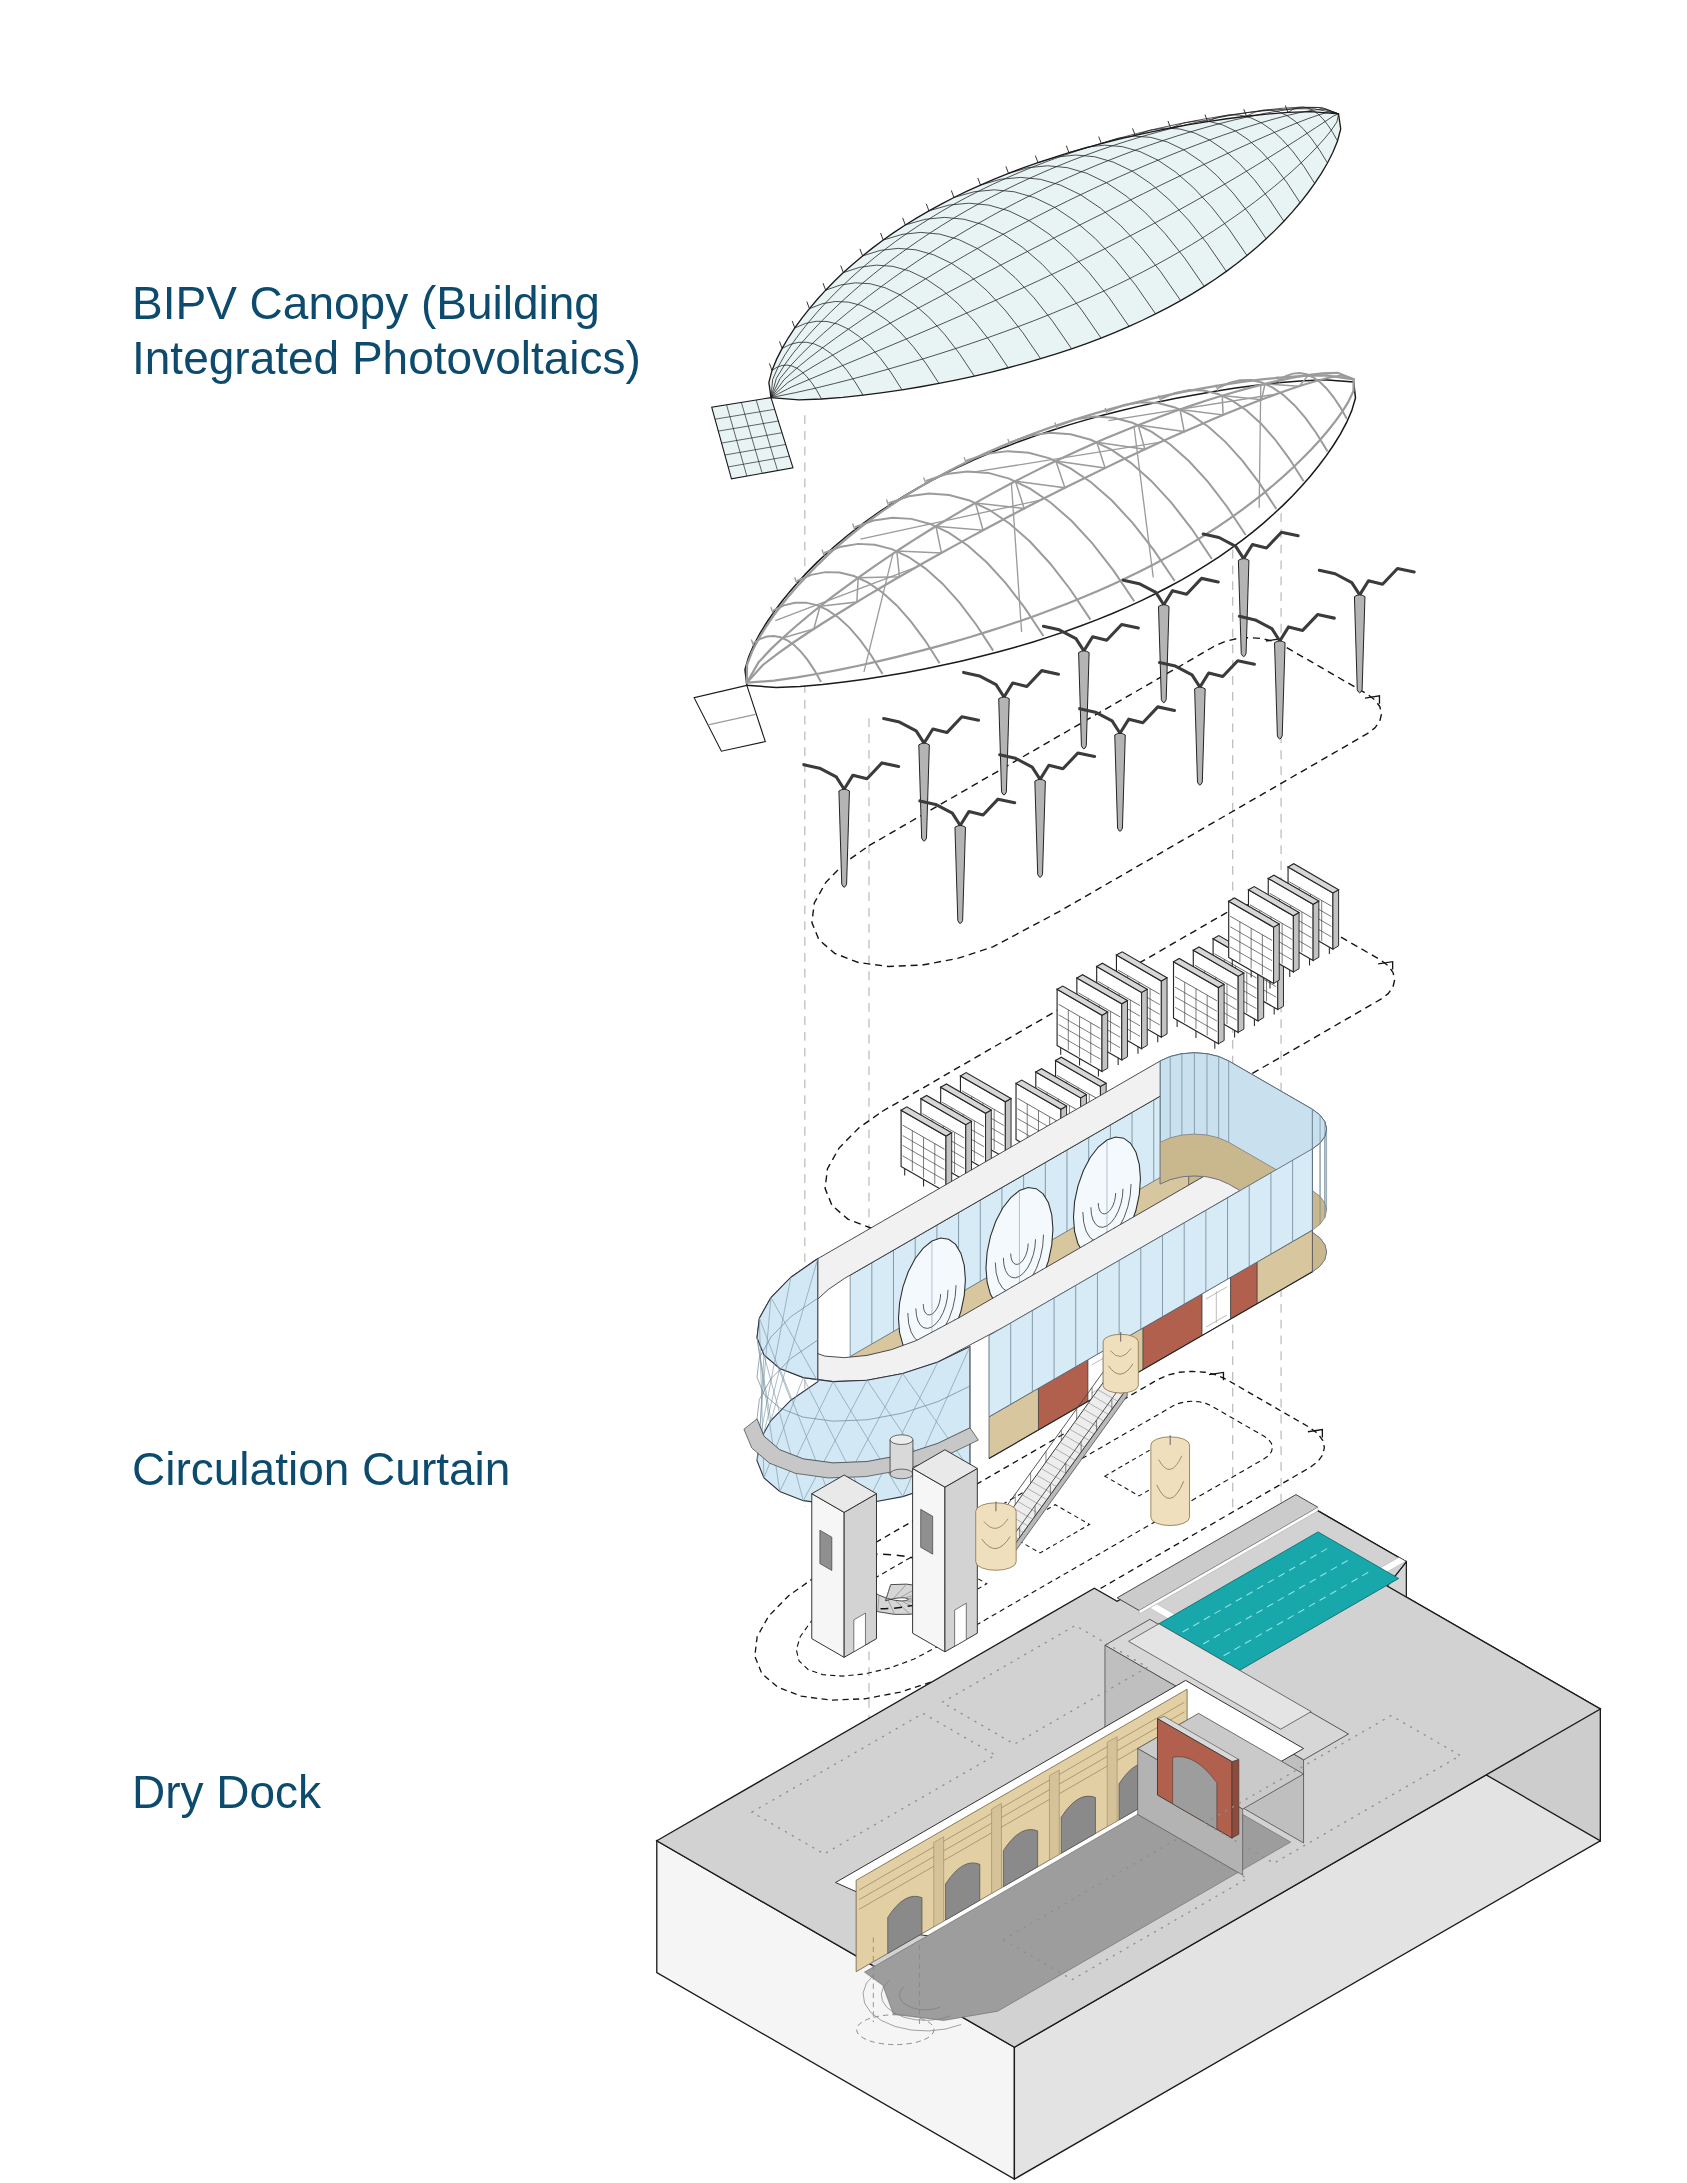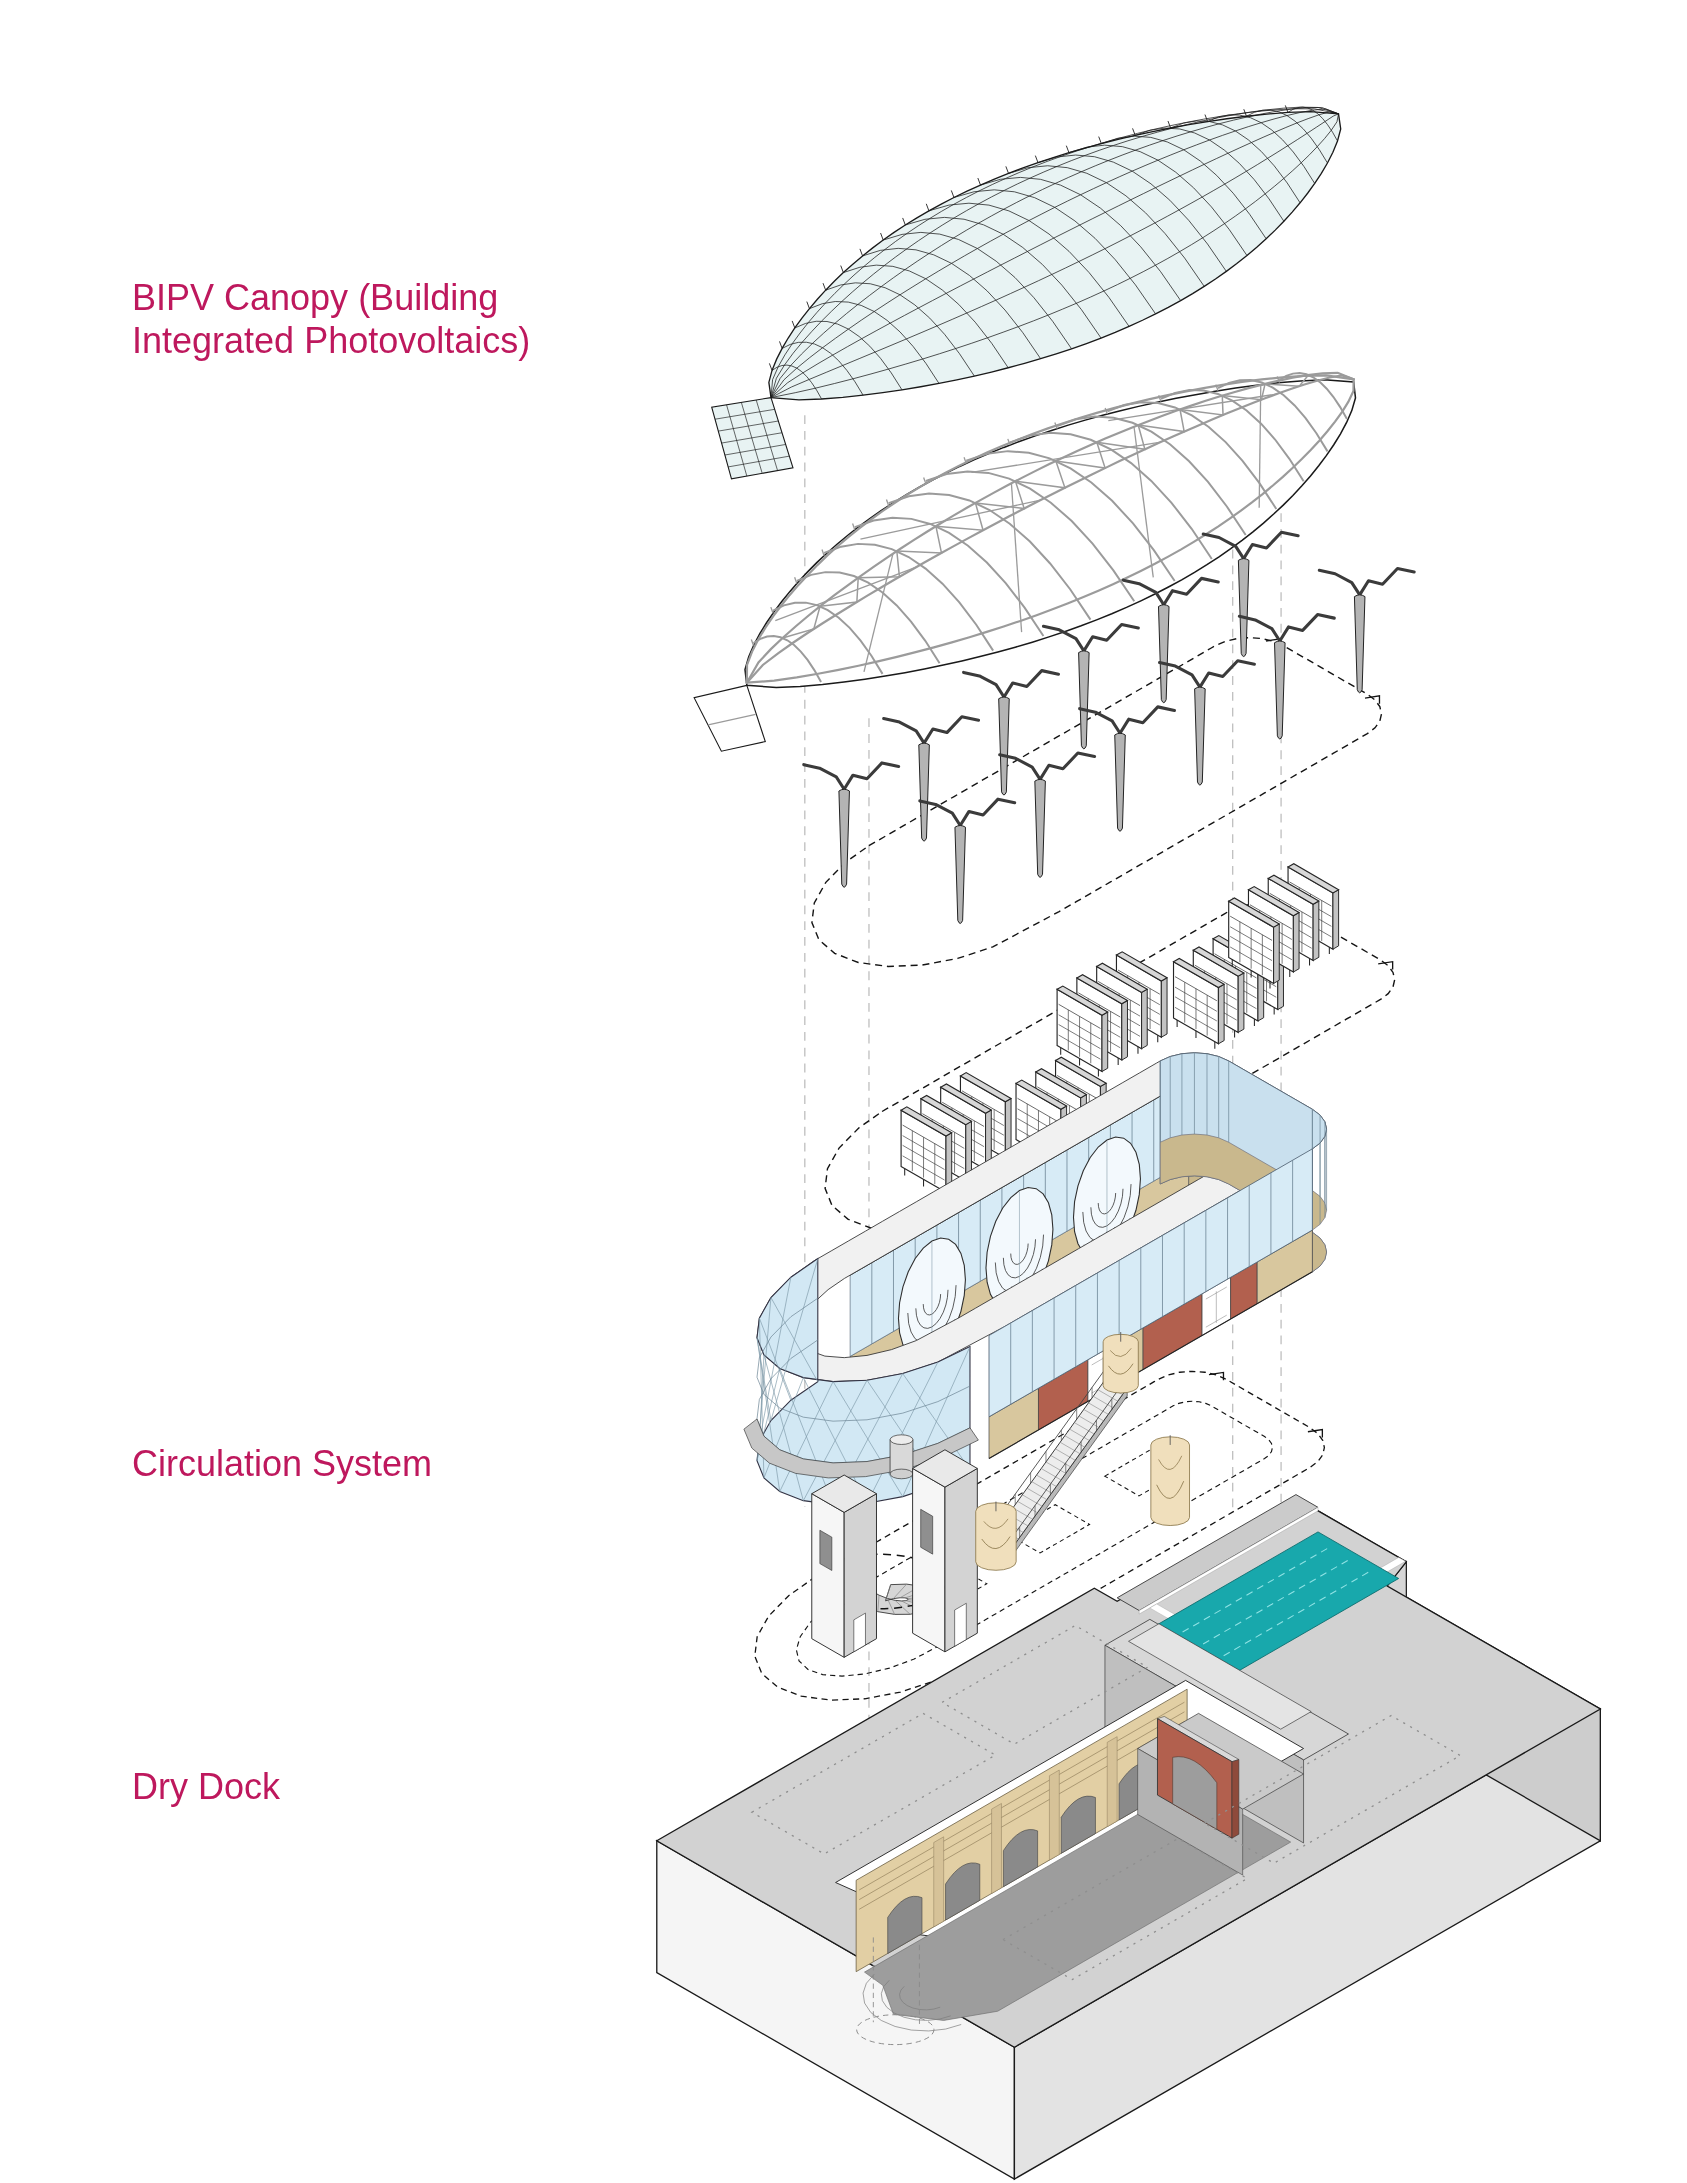--- a/index.html
+++ b/index.html
@@ -1,28 +1,28 @@
 <!DOCTYPE html>
 <html style="font-size:7px"><head>
 <meta charset="utf-8">
 <style>
   html,body{margin:0;padding:0;background:#ffffff;}
   .stage{position:relative;width:1687px;height:2183px;background:#ffffff;overflow:hidden;
          font-family:"Liberation Sans", sans-serif;}
   .stage svg{position:absolute;left:0;top:0;}
-  .label{position:absolute;left:132px;width:598px;color:#be185d;font-size:36px;line-height:1.2;
+  .label{position:absolute;left:132px;width:598px;color:#0c4a6e;font-size:46px;line-height:1.2;
          white-space:pre-line;letter-spacing:0;}
 </style>
 </head>
 <body>
 
 <div class="stage">
   <div class="label" style="top:276px">BIPV Canopy (Building
 Integrated Photovoltaics)</div>
-  <div class="label" style="top:1442px">Circulation System</div>
+  <div class="label" style="top:1442px">Circulation Curtain</div>
   <div class="label" style="top:1765px">Dry Dock</div>
 
   <svg id="axon" width="1687" height="2183" viewBox="0 0 3840 4969">
     <g id="g-guides">
         <path stroke="#b3b3b3" stroke-width="2.5" stroke-dasharray="20 16" fill="none" d="M1832.0,945.0L1832.0,3430.0"></path>
         <path stroke="#b3b3b3" stroke-width="2.5" stroke-dasharray="20 16" fill="none" d="M1978.0,1635.0L1978.0,3985.0"></path>
         <path stroke="#b3b3b3" stroke-width="2.5" stroke-dasharray="20 16" fill="none" d="M2806.0,1215.0L2806.0,3440.0"></path>
         <path stroke="#b3b3b3" stroke-width="2.5" stroke-dasharray="20 16" fill="none" d="M2916.0,880.0L2916.0,3610.0"></path>
       </g>
     <g id="g-canopy">

